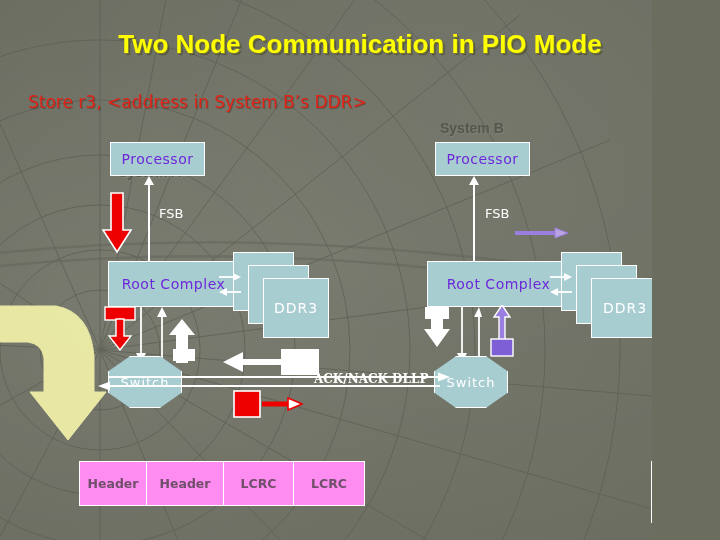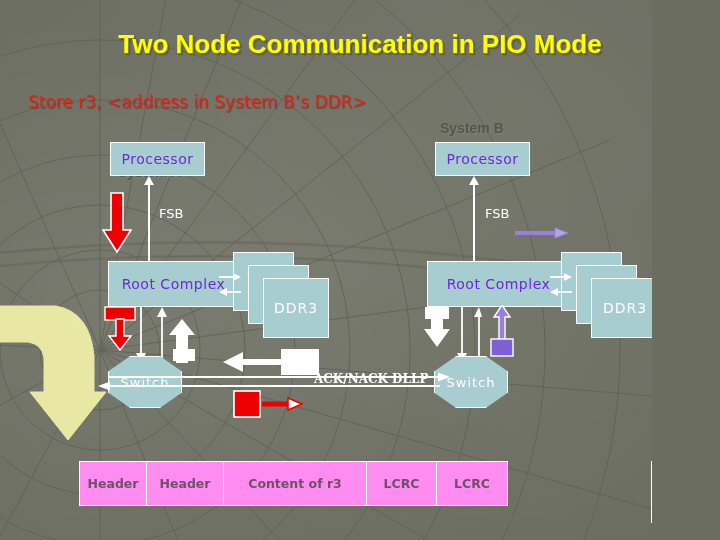--- a/index.html
+++ b/index.html
@@ -241,21 +241,20 @@
 
   <svg style="position:absolute;left:233px;top:390px;width:70px;height:28px;" viewBox="0 0 70 28">
     <rect x="1" y="1" width="26" height="26" fill="#ee0000" stroke="#ffffff" stroke-width="1.6"></rect>
     <line x1="29" y1="14" x2="58" y2="14" stroke="#ee0000" stroke-width="5"></line>
     <polygon points="69,14 55,8 55,20" fill="#ffffff" stroke="#ee0000" stroke-width="1.6"></polygon>
   </svg>
 
   <div class="pkt">
       <div class="cell" style="width: 68px;">Header</div>
       <div class="cell" style="width: 77px;">Header</div>
-      <div class="cell" style="width: 143px;">Content of r3</div>
       <div class="cell" style="width: 70px;">LCRC</div>
       <div class="cell" style="width: 71px;">LCRC</div>
     </div>
   <div class="logo">
     <svg viewBox="0 0 58 62" width="58" height="62">
       <g stroke="#9fb8c9" stroke-width="1" fill="none" stroke-dasharray="2 2">
         <line x1="9" y1="16" x2="49" y2="46"></line>
         <line x1="49" y1="16" x2="9" y2="46"></line>
       </g>
       <circle cx="29" cy="31" r="9" fill="#b4215a"></circle>

